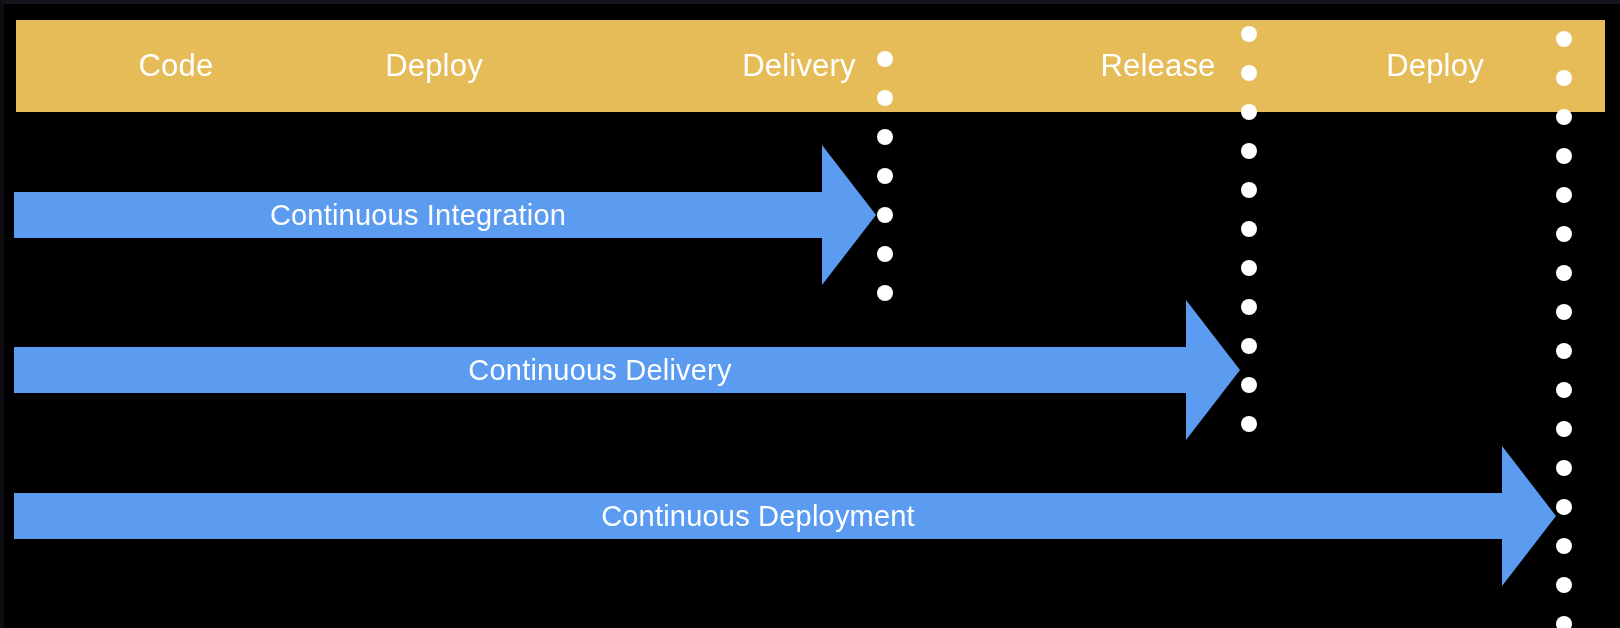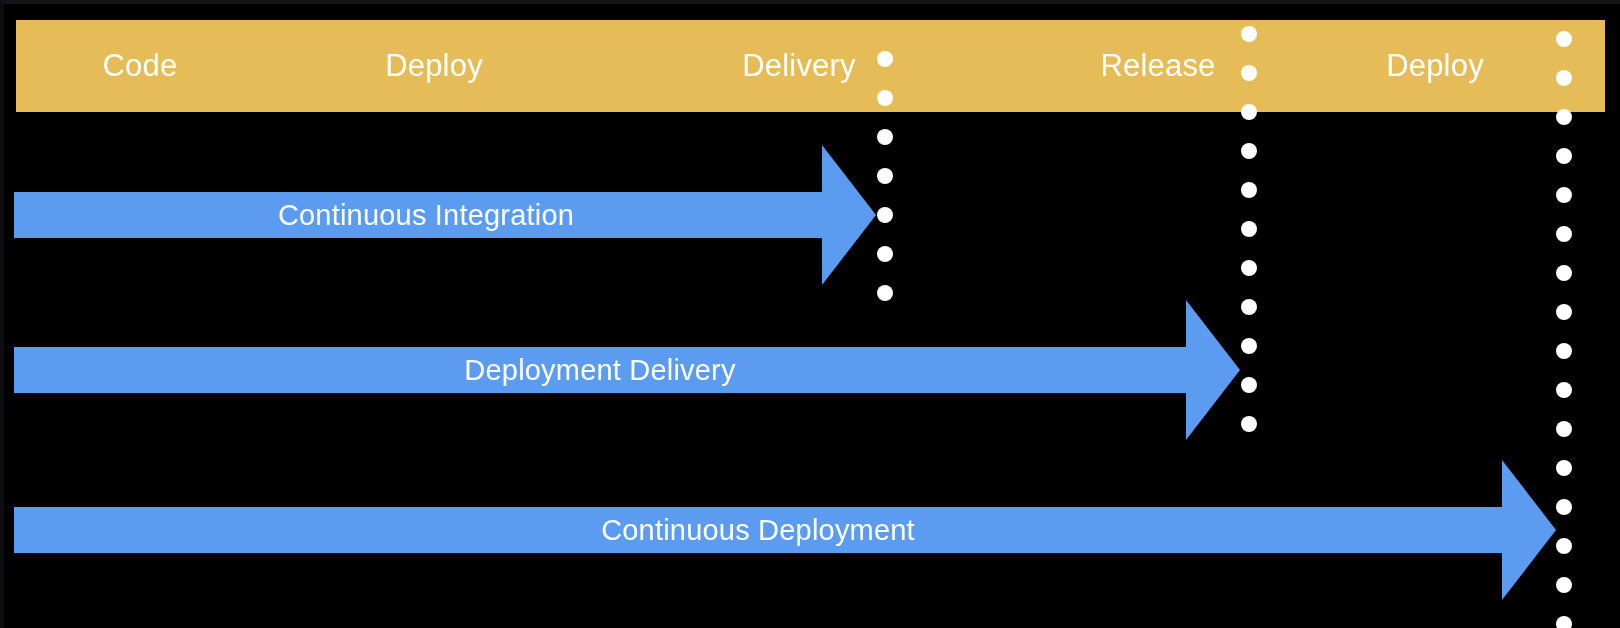--- a/index.html
+++ b/index.html
@@ -96,21 +96,21 @@
     white-space: nowrap;
     letter-spacing: 0.2px;
   }
 </style>
 </head>
 <body>
 
 <div id="canvas">
 
   <div class="stage-bar" style="background: rgb(229, 188, 87);">
-    <div class="stage-label" style="color: rgb(255, 255, 255); left: 0px; width: 248px;">Code</div>
+    <div class="stage-label" style="color: rgb(255, 255, 255); left: 0px; width: 248px; padding-left: 36px;">Code</div>
     <div class="stage-label" style="color: rgb(255, 255, 255); left: 0px; width: 836px;">Deploy</div>
     <div class="stage-label" style="color: rgb(255, 255, 255); left: 0px; width: 1566px;">Delivery</div>
     <div class="stage-label" style="color: rgb(255, 255, 255); left: 0px; width: 2284px;">Release</div>
     <div class="stage-label" style="color: rgb(255, 255, 255); left: 0px; width: 2838px;">Deploy</div>
   </div>
 
   <div class="dotted-line" style="left: 877px; top: 51px; width: 16px; height: 273px;">
       <div class="dot" style="top: 0px; width: 16px; height: 16px; background: rgb(255, 255, 255);"></div>
       <div class="dot" style="top: 39px; width: 16px; height: 16px; background: rgb(255, 255, 255);"></div>
       <div class="dot" style="top: 78px; width: 16px; height: 16px; background: rgb(255, 255, 255);"></div>
@@ -147,28 +147,28 @@
       <div class="dot" style="top: 429px; width: 16px; height: 16px; background: rgb(255, 255, 255);"></div>
       <div class="dot" style="top: 468px; width: 16px; height: 16px; background: rgb(255, 255, 255);"></div>
       <div class="dot" style="top: 507px; width: 16px; height: 16px; background: rgb(255, 255, 255);"></div>
       <div class="dot" style="top: 546px; width: 16px; height: 16px; background: rgb(255, 255, 255);"></div>
       <div class="dot" style="top: 585px; width: 16px; height: 16px; background: rgb(255, 255, 255);"></div>
     </div>
 
   <div class="arrow" style="left: 14px; top: 145px; width: 862px;">
     <div class="arrow-shaft" style="width: 808px; background: rgb(91, 155, 240);"></div>
     <div class="arrow-head" style="left: 808px; border-left-color: rgb(91, 155, 240);"></div>
-    <div class="arrow-label" style="width: 808px; color: rgb(255, 255, 255); padding-left: 8px;">Continuous Integration</div>
+    <div class="arrow-label" style="width: 808px; color: rgb(255, 255, 255);">Continuous Integration</div>
   </div>
 
   <div class="arrow" style="left: 14px; top: 300px; width: 1226px;">
     <div class="arrow-shaft" style="width: 1172px; background: rgb(91, 155, 240);"></div>
     <div class="arrow-head" style="left: 1172px; border-left-color: rgb(91, 155, 240);"></div>
-    <div class="arrow-label" style="width: 1172px; color: rgb(255, 255, 255);">Deployment Delivery</div>
+    <div class="arrow-label" style="width: 1172px; color: rgb(255, 255, 255);">Continuous Delivery</div>
   </div>
 
-  <div class="arrow" style="left: 14px; top: 460px; width: 1542px;">
+  <div class="arrow" style="left: 14px; top: 446px; width: 1542px;">
     <div class="arrow-shaft" style="width: 1488px; background: rgb(91, 155, 240);"></div>
     <div class="arrow-head" style="left: 1488px; border-left-color: rgb(91, 155, 240);"></div>
     <div class="arrow-label" style="width: 1488px; color: rgb(255, 255, 255);">Continuous Deployment</div>
   </div>
 
 </div>
 
 </body></html>

